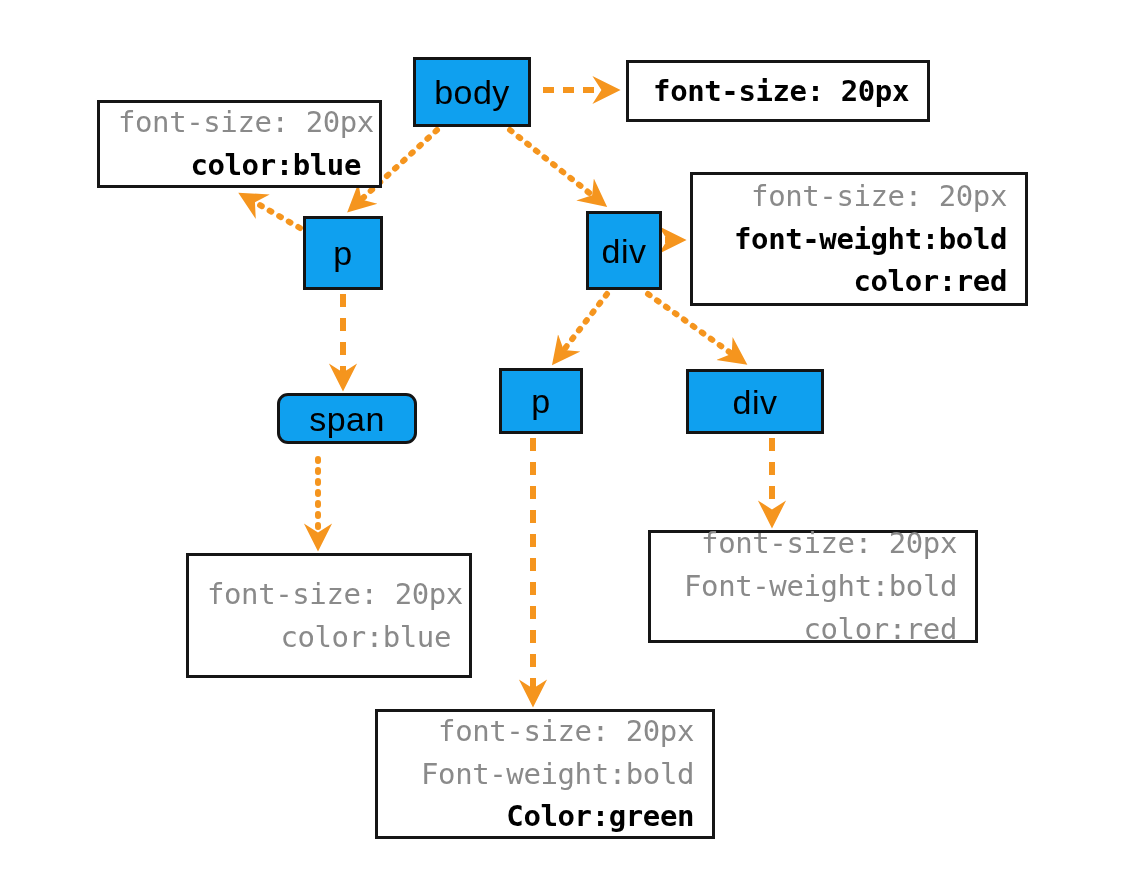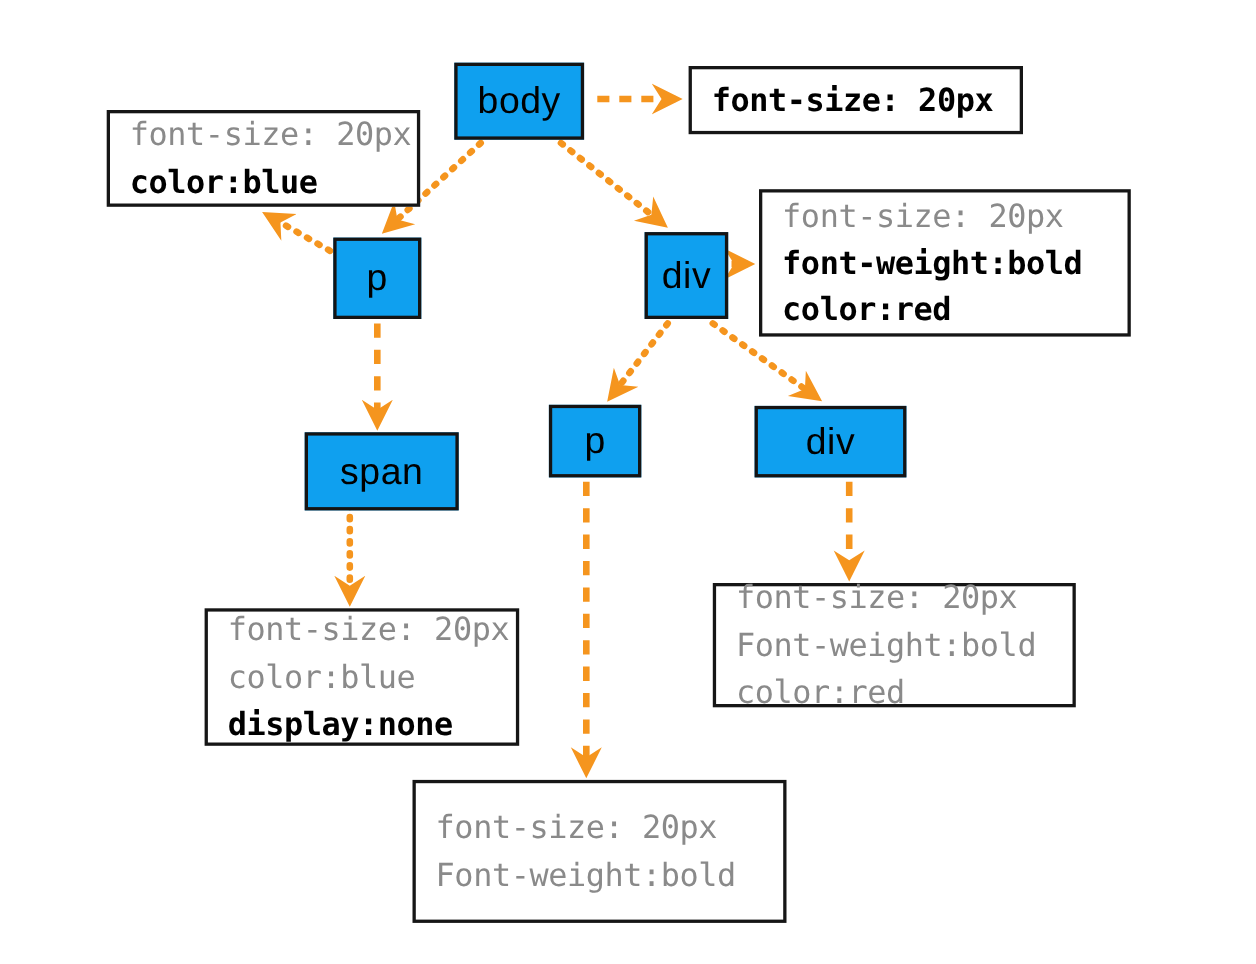--- a/index.html
+++ b/index.html
@@ -7,20 +7,21 @@
     padding: 0;
     background: #ffffff;
   }
   #canvas {
     position: relative;
     width: 1142px;
     height: 876px;
     background: #ffffff;
     font-family: "Liberation Sans", sans-serif;
     overflow: hidden;
+    text-align: right;
   }
   #edges {
     position: absolute;
     top: 0;
     left: 0;
     width: 1142px;
     height: 876px;
     pointer-events: none;
   }
 
@@ -109,21 +110,21 @@
   </div>
 
   <div class="node" style="left:303px; top:216px; width:80px; height:74px;">
     <span>p</span>
   </div>
 
   <div class="node" style="left:586px; top:211px; width:76px; height:79px;">
     <span>div</span>
   </div>
 
-  <div class="node" style="left:277px; top:393px; width:140px; height:71px;">
+  <div class="node" style="left:277px; top:393px; width:140px; height:51px;border-radius:11px;">
     <span>span</span>
   </div>
 
   <div class="node" style="left:499px; top:368px; width:84px; height:66px;">
     <span>p</span>
   </div>
 
   <div class="node" style="left:686px; top:369px; width:138px; height:65px;">
     <span>div</span>
   </div>
@@ -139,27 +140,27 @@
 
   <div class="decl" style="left:690px; top:172px; width:338px; height:134px;">
     <div class="line inherited">font-size: 20px</div>
     <div class="line applied">font-weight:bold</div>
     <div class="line applied">color:red</div>
   </div>
 
   <div class="decl" style="left:186px; top:553px; width:286px; height:125px;">
     <div class="line inherited">font-size: 20px</div>
     <div class="line inherited">color:blue</div>
-    <div class="line applied">display:none</div>
   </div>
 
   <div class="decl" style="left:648px; top:530px; width:330px; height:113px;">
     <div class="line inherited">font-size: 20px</div>
     <div class="line inherited">Font-weight:bold</div>
     <div class="line inherited">color:red</div>
   </div>
 
   <div class="decl" style="left:375px; top:709px; width:340px; height:130px;">
     <div class="line inherited">font-size: 20px</div>
     <div class="line inherited">Font-weight:bold</div>
+    <div class="line applied">Color:green</div>
   </div>
 
 </div>
 
 </body></html>

